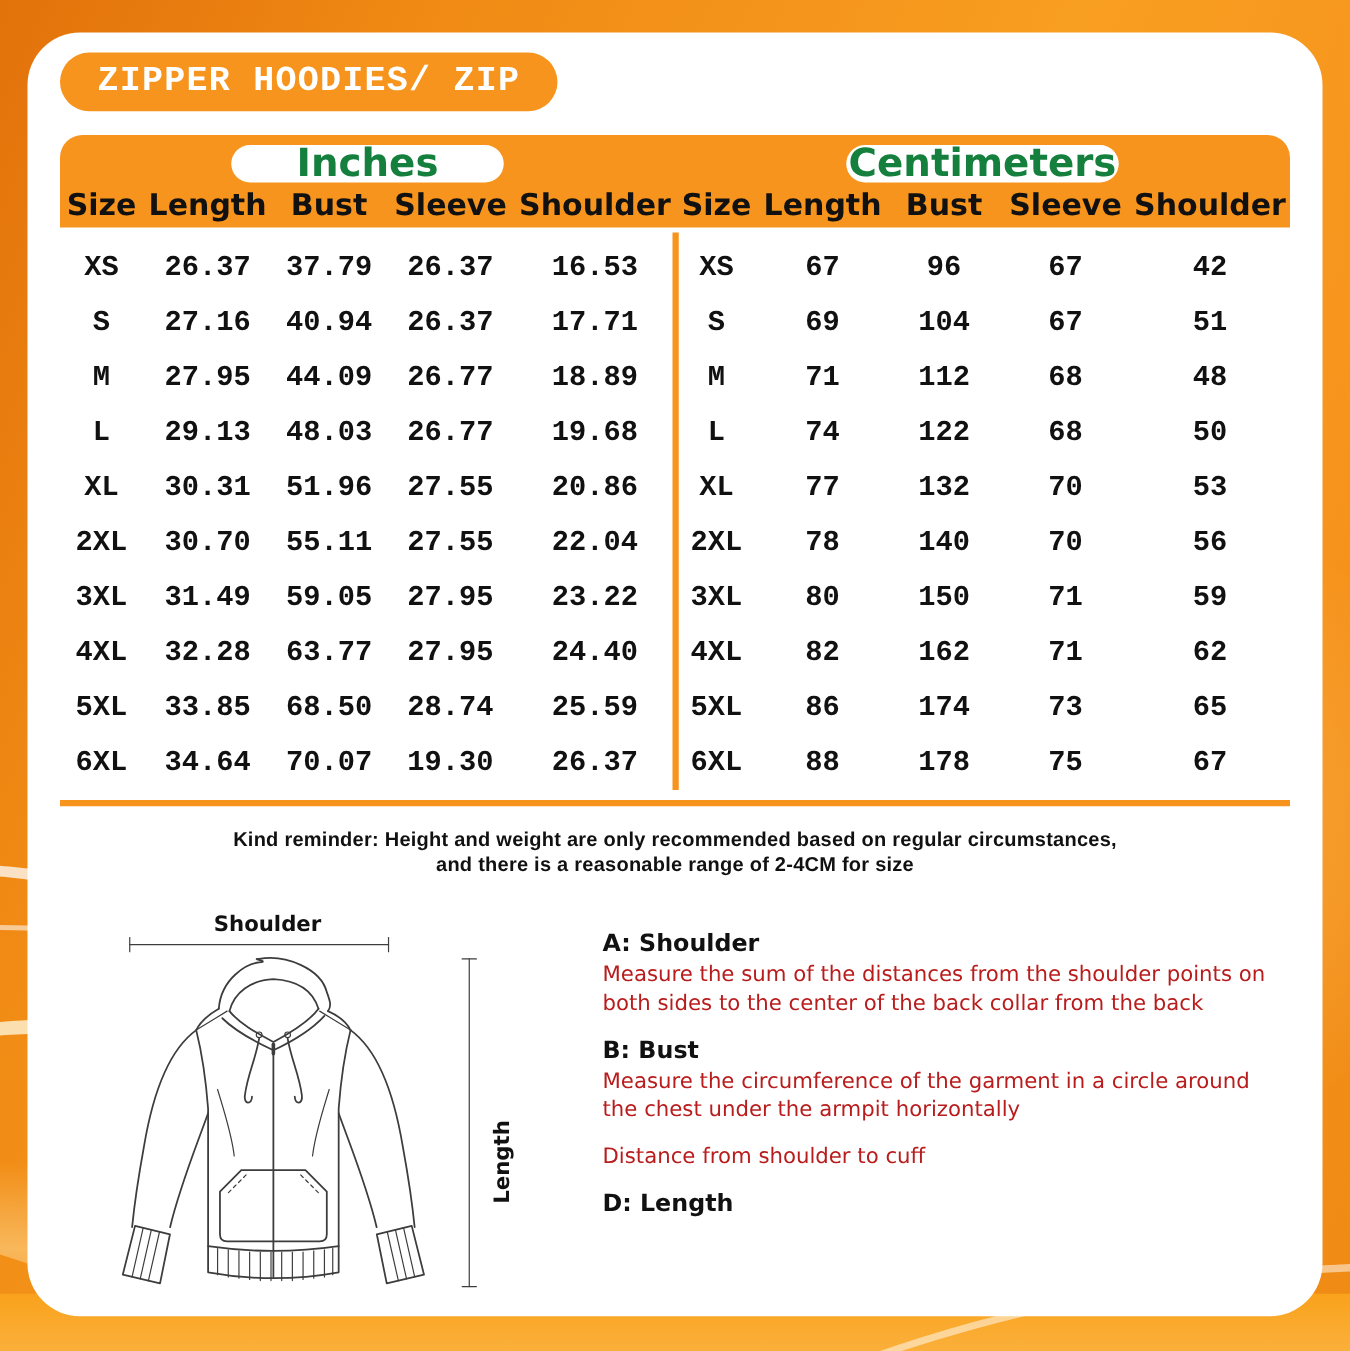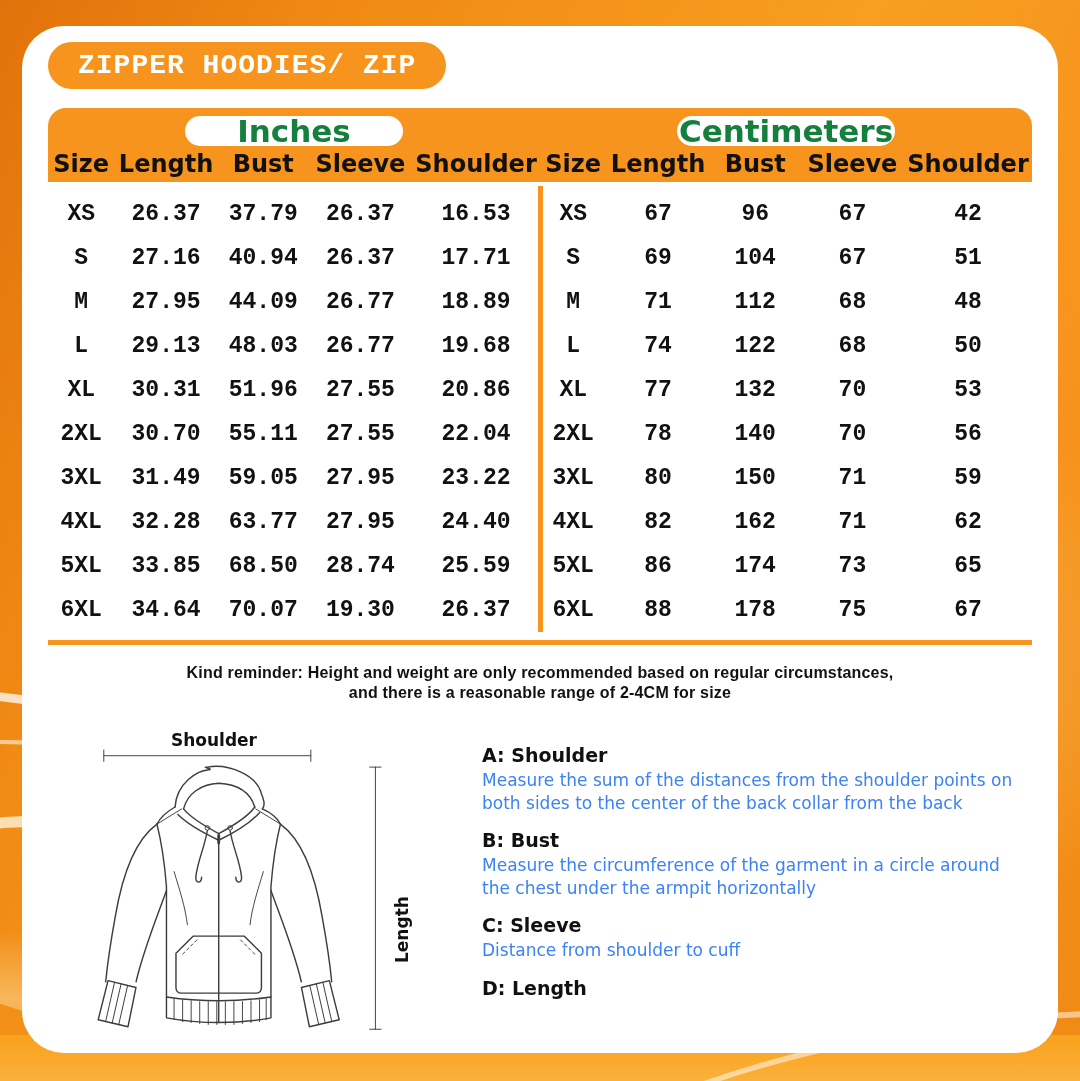--- a/index.html
+++ b/index.html
@@ -95,21 +95,21 @@
   }
   .length-label {
     position: absolute; left: 344px; top: 105px; height: 130px;
     writing-mode: vertical-rl; transform: rotate(180deg);
     display: flex; align-items: center;
     font-weight: 700; font-size: 17px; color: #111111;
   }
   .measures { padding: 16px 0 0 32px; }
   .measure-item { margin-bottom: 15px; max-width: 560px; }
   .measure-item h3 { font-size: 19px; font-weight: 700; color: #111111; margin-bottom: 3px; }
-  .measure-item p { font-size: 17px; color: #3b82f6; line-height: 1.33; }
+  .measure-item p { font-size: 17px; color: #b91c1c; line-height: 1.33; }
   .stroke { fill: none; stroke: #3d3d3d; stroke-width: 1.5; stroke-linecap: round; stroke-linejoin: round; }
   .thin { stroke-width: 1; }
   .dash { stroke-dasharray: 3 3; }
 </style>
 </head>
 <body>
 
 <div class="glow"></div>
 <div class="swoosh sw1"></div>
 <div class="swoosh sw2"></div>
@@ -388,21 +388,20 @@
     <div class="measures">
       <div class="measure-item">
         <h3>A: Shoulder</h3>
         <p>Measure the sum of the distances from the shoulder points on both sides to the center of the back collar from the back</p>
       </div>
       <div class="measure-item">
         <h3>B: Bust</h3>
         <p>Measure the circumference of the garment in a circle around the chest under the armpit horizontally</p>
       </div>
       <div class="measure-item">
-        <h3>C: Sleeve</h3>
         <p>Distance from shoulder to cuff</p>
       </div>
       <div class="measure-item">
         <h3>D: Length</h3>
       </div>
     </div>
   </div>
 
 </div>
 

